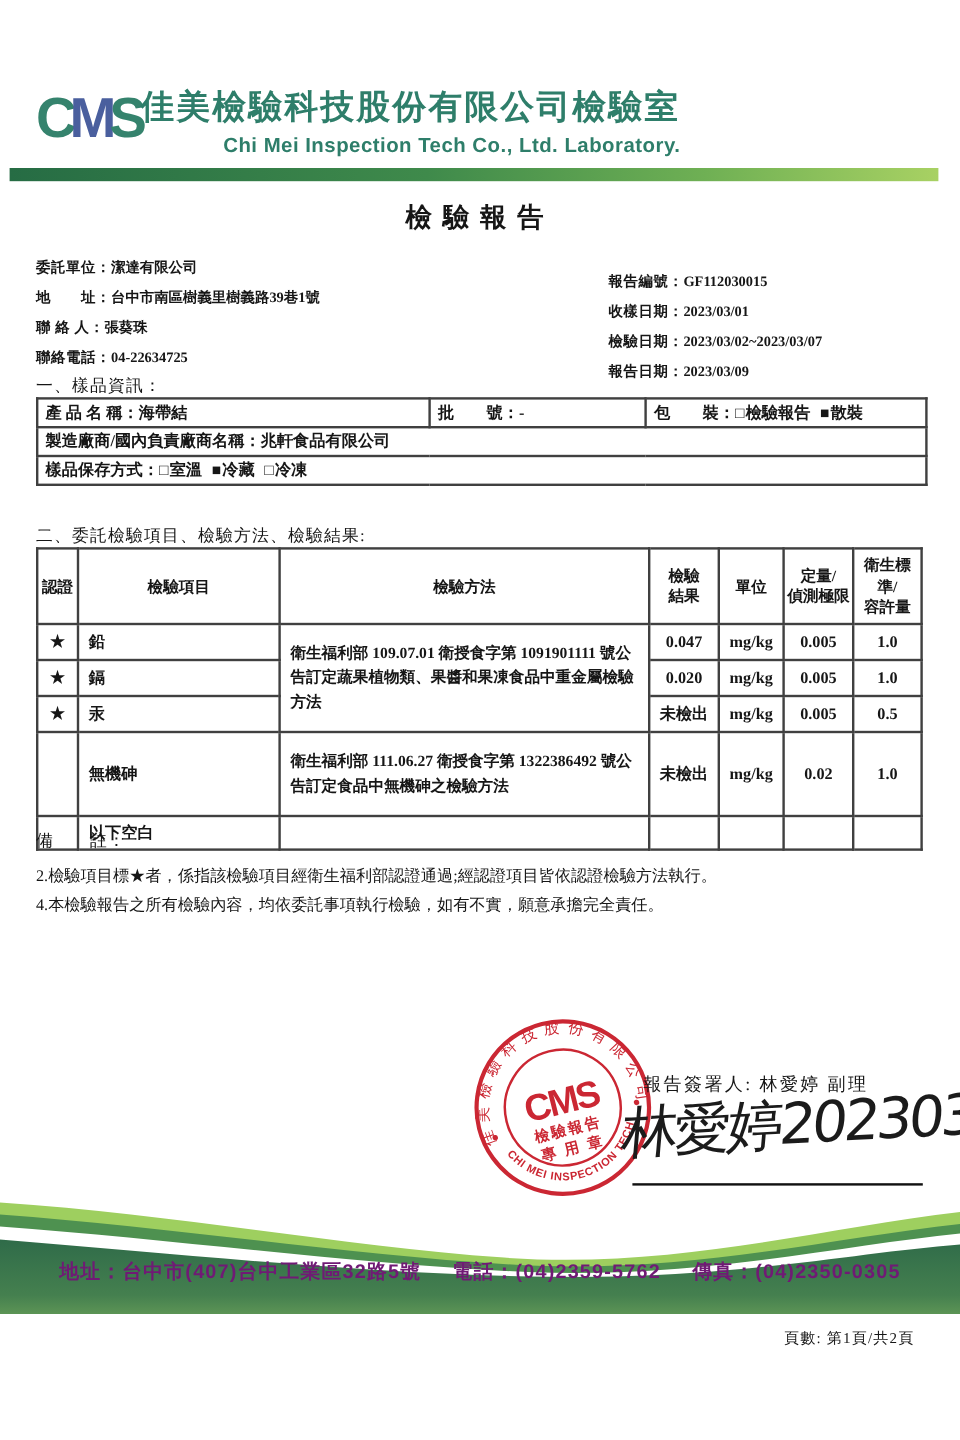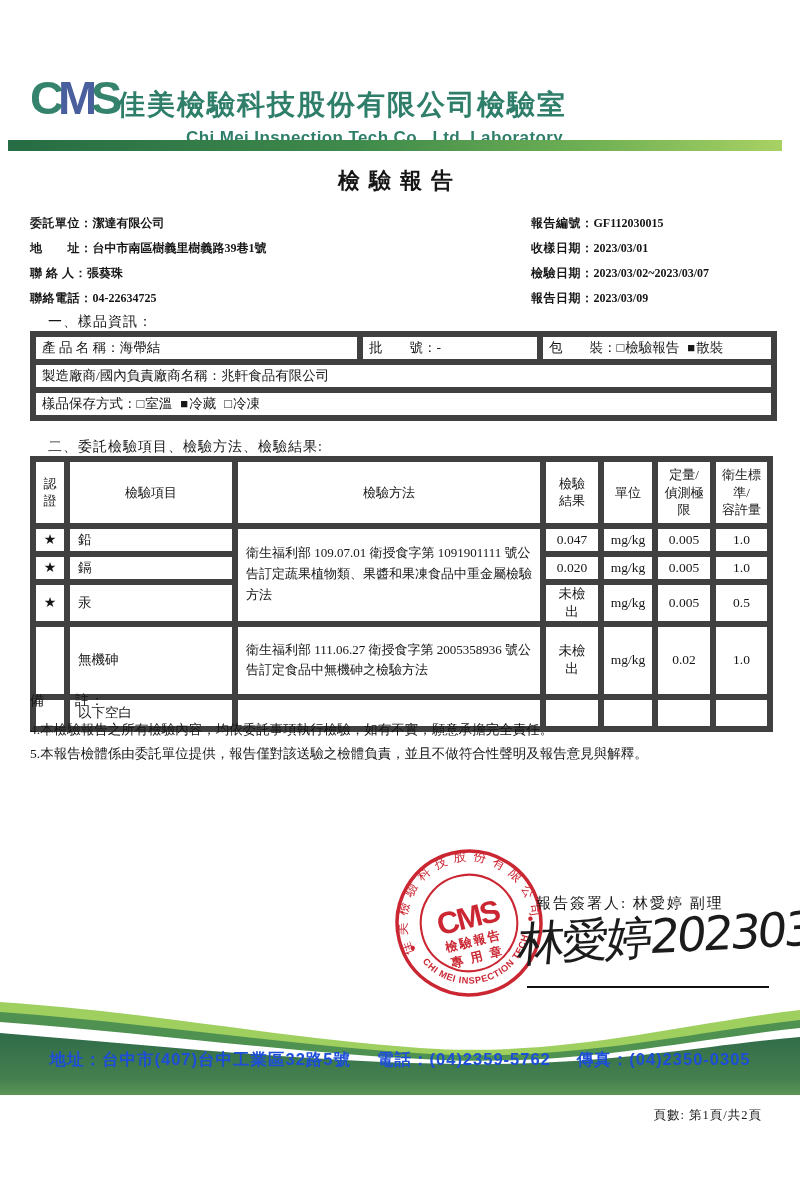--- a/index.html
+++ b/index.html
@@ -9,44 +9,44 @@
     overflow:hidden;
   }
 
   
   #header-logo{position:absolute;left:30px;top:70px;width:84px;text-align:center;}
   .logo-letters{font-family:"Liberation Sans","DejaVu Sans",sans-serif;font-weight:800;
     font-size:47px;line-height:56px;letter-spacing:-6px;color:#35836d;}
   .logo-letters .m{color:#4a5f9e;}
   .logo-sub{font-family:"Liberation Sans","DejaVu Sans",sans-serif;font-size:7.5px;font-weight:400;
     color:#35836d;letter-spacing:.4px;white-space:nowrap;margin-top:17px;}
-  #company-block{position:absolute;left:117px;top:86px;}
+  #company-block{position:absolute;left:117px;top:70px;}
   .company-zh{font-family:"Liberation Sans","DejaVu Sans",sans-serif;font-size:28px;font-weight:600;
     color:#2e7e6a;letter-spacing:2px;white-space:nowrap;}
   .company-en{font-family:"Liberation Sans","DejaVu Sans",sans-serif;font-size:17px;font-weight:600;
     color:#2e7e6a;margin-top:4px;letter-spacing:.4px;white-space:nowrap;text-align:right;}
   #green-bar{position:absolute;left:8px;top:140px;width:774px;height:11px;
     background:linear-gradient(90deg,#266c44 0%,#3f8a4b 45%,#6fb054 75%,#a8d163 100%);}
 
   
   #report-title{position:absolute;left:0;top:166px;width:100%;text-align:center;
     font-size:22px;font-weight:700;letter-spacing:9px;}
   .info-block{position:absolute;font-size:12px;line-height:25px;white-space:nowrap;font-weight:bold;}
   #info-left{left:30px;top:211px;}
-  #info-right{left:507px;top:211px;margin-left:24px;}
+  #info-right{left:507px;top:222px;}
   .info-row .lbl{letter-spacing:.5px;}
 
   
-  .sec-heading{position:absolute;left:30px;font-size:14px;letter-spacing:1px;margin-left:18px;}
+  .sec-heading{position:absolute;left:30px;font-size:14px;letter-spacing:1px;}
   #sec1-heading{top:313px;}
   #sec2-heading{top:438px;}
 
   
   table{border-collapse:collapse;table-layout:fixed;}
-  td,th{border:6px solid #404040;font-size:13.5px;font-weight:normal;
+  td,th{border:2px solid #404040;font-size:13.5px;font-weight:bold;
     padding:0 6px;overflow:hidden;}
   #sample-table{position:absolute;left:30px;top:331px;width:741px;border:2px solid #000;}
   #sample-table td{height:22px;text-align:left;white-space:nowrap;}
   #results-table{position:absolute;left:30px;top:456px;width:739px;border:2px solid #000;}
   #results-table th{text-align:center;font-size:13px;line-height:1.35;padding:4px 2px;}
   #results-table td{text-align:center;}
   #results-table td.item{text-align:left;padding-left:8px;}
   #results-table td.method{text-align:left;font-size:13px;line-height:1.6;padding:13px 8px;}
   .row-h1{height:40px;}.row-std{height:28px;}.row-tall{height:36px;}
   .star{font-size:14px;}
@@ -63,21 +63,21 @@
   #stamp{position:absolute;left:392px;top:846px;width:154px;height:154px;}
   #sig-label{position:absolute;left:536px;top:894px;font-size:15px;letter-spacing:2px;white-space:nowrap;}
   #sig-hand{position:absolute;left:518px;top:906px;width:270px;
     font-family:"DejaVu Sans",sans-serif;font-size:47px;color:#1b1b1b;
     transform:rotate(-3deg) skewX(-8deg);letter-spacing:-3px;white-space:nowrap;}
   #sig-line{position:absolute;left:527px;top:986px;width:242px;border-top:2px solid #111;}
 
   
   #footer-wave{position:absolute;left:0;top:1000px;width:800px;height:95px;}
   #footer-text{position:absolute;left:0;top:1049px;width:800px;text-align:center;
-    color:#1d4ed8;font-family:"Liberation Sans","DejaVu Sans",sans-serif;
+    color:#701a75;font-family:"Liberation Sans","DejaVu Sans",sans-serif;
     font-size:16.5px;font-weight:700;letter-spacing:1px;white-space:nowrap;}
   #footer-text span{margin:0 13px;}
   #page-num{position:absolute;right:38px;top:1107px;font-size:12.5px;letter-spacing:1px;}
 </style>
 </head>
 <body>
 
 <div id="header-logo">
   <div class="logo-letters"><span>C</span><span class="m">M</span><span>S</span></div>
   <div class="logo-sub">CHI MEI STANDARD</div>
@@ -176,42 +176,42 @@
     <td class="star">★</td>
     <td class="item">汞</td>
     <td>未檢出</td>
     <td>mg/kg</td>
     <td>0.005</td>
     <td>0.5</td>
   </tr>
   <tr class="row-tall">
     <td></td>
     <td class="item">無機砷</td>
-    <td class="method">衛生福利部 111.06.27 衛授食字第 2005358936 號公告訂定食品中無機砷之檢驗方法</td>
+    <td class="method">衛生福利部 111.06.27 衛授食字第 1322386492 號公告訂定食品中無機砷之檢驗方法</td>
     <td>未檢出</td>
     <td>mg/kg</td>
     <td>0.02</td>
     <td>1.0</td>
   </tr>
   <tr class="row-std">
     <td></td>
     <td class="item">以下空白</td>
     <td class="method"></td>
     <td></td>
     <td></td>
     <td></td>
     <td></td>
   </tr>
 </tbody>
   </table>
 
 <div id="notes">
   <div class="notes-label">備　　註：</div>
+  <div class="note">2.檢驗項目標★者，係指該檢驗項目經衛生福利部認證通過;經認證項目皆依認證檢驗方法執行。</div>
   <div class="note">4.本檢驗報告之所有檢驗內容，均依委託事項執行檢驗，如有不實，願意承擔完全責任。</div>
-  <div class="note">5.本報告檢體係由委託單位提供，報告僅對該送驗之檢體負責，並且不做符合性聲明及報告意見與解釋。</div>
 </div>
 
 <svg id="stamp" viewBox="0 0 150 150">
   <g transform="rotate(-14 75 75)" fill="#cb2733" font-family="Liberation Sans, DejaVu Sans, sans-serif">
     <circle cx="75" cy="75" r="70" fill="none" stroke="#cb2733" stroke-width="3.4"></circle>
     <circle cx="75" cy="75" r="47" fill="none" stroke="#cb2733" stroke-width="2"></circle>
     <defs>
       <path id="arcTop" d="M 17.7 96 A 61 61 0 1 1 132.3 96" fill="none"></path>
       <path id="arcBottom" d="M 21.5 100 A 59 59 0 0 0 128.5 100" fill="none"></path>
     </defs>

